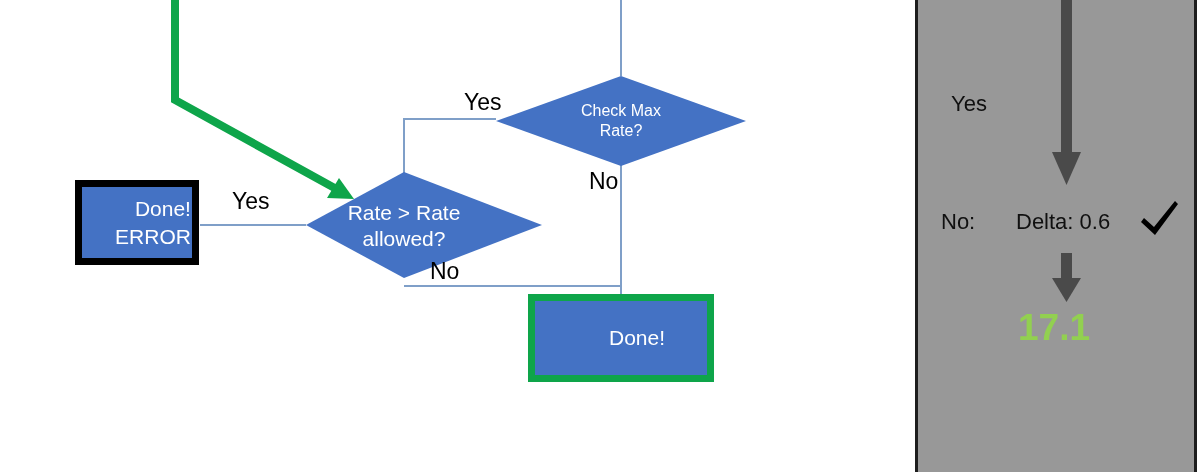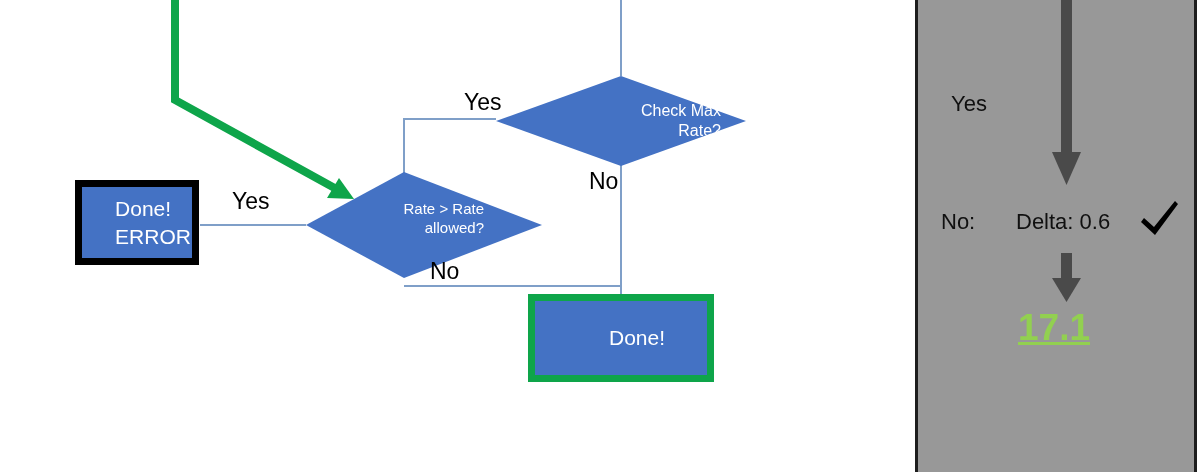--- a/index.html
+++ b/index.html
@@ -30,21 +30,21 @@
   #flow-svg {
     position: absolute;
     left: 0;
     top: 0;
   }
 
   .node-label {
     position: absolute;
     color: #ffffff;
     font-family: "Liberation Sans", sans-serif;
-    text-align: right;
+    text-align: center;
     line-height: 1.25;
     pointer-events: none;
     white-space: pre-line;
   }
 
   .edge-label {
     position: absolute;
     color: #000000;
     font-family: "Liberation Sans", sans-serif;
     font-size: 23px;
@@ -58,21 +58,21 @@
     background: #4472c4;
     box-sizing: border-box;
     display: flex;
     align-items: center;
     justify-content: center;
   }
   .proc-box .proc-text {
     color: #ffffff;
     font-size: 21px;
     line-height: 1.3;
-    text-align: left;
+    text-align: right;
     white-space: pre-line;
     margin-left: 32px;
   }
   #box-done-error {
     left: 75px;
     top: 180px;
     width: 124px;
     height: 85px;
     border: 7px solid #000000;
   }
@@ -115,21 +115,20 @@
   #panel-value {
     position: absolute;
     left: 100px;
     top: 309px;
     color: #92d050;
     font-size: 37px;
     font-weight: bold;
     line-height: 1;
     font-family: "Liberation Sans", sans-serif;
     white-space: nowrap;
-    text-decoration: underline;
   }
   #panel-check {
     position: absolute;
     left: 218px;
     top: 196px;
     width: 46px;
     height: 46px;
   }
 </style>
 </head>
@@ -155,21 +154,21 @@
 
       <polygon points="404,172 542,225 404,278 306,225" fill="#4472c4"></polygon>
 
       <path d="M175,-5 L175,100 L340,191" stroke="#0ea54a" stroke-width="8" fill="none" stroke-linejoin="miter" stroke-linecap="butt"></path>
       <polygon points="354,199 327,198 339,178" fill="#0ea54a"></polygon>
     </svg>
 
     <div class="node-label" style="left:521px; top:101px; width:200px; font-size:16px;">Check Max
 Rate?</div>
 
-    <div class="node-label" style="left:324px; top:200px; width:160px; font-size:15px;">Rate &gt; Rate
+    <div class="node-label" style="left:324px; top:200px; width:160px; font-size:21px;">Rate &gt; Rate
 allowed?</div>
 
     <div class="proc-box" id="box-done-error">
       <span class="proc-text">Done!
 ERROR</span>
     </div>
 
     <div class="proc-box" id="box-done">
       <span class="proc-text">Done!</span>
     </div>

